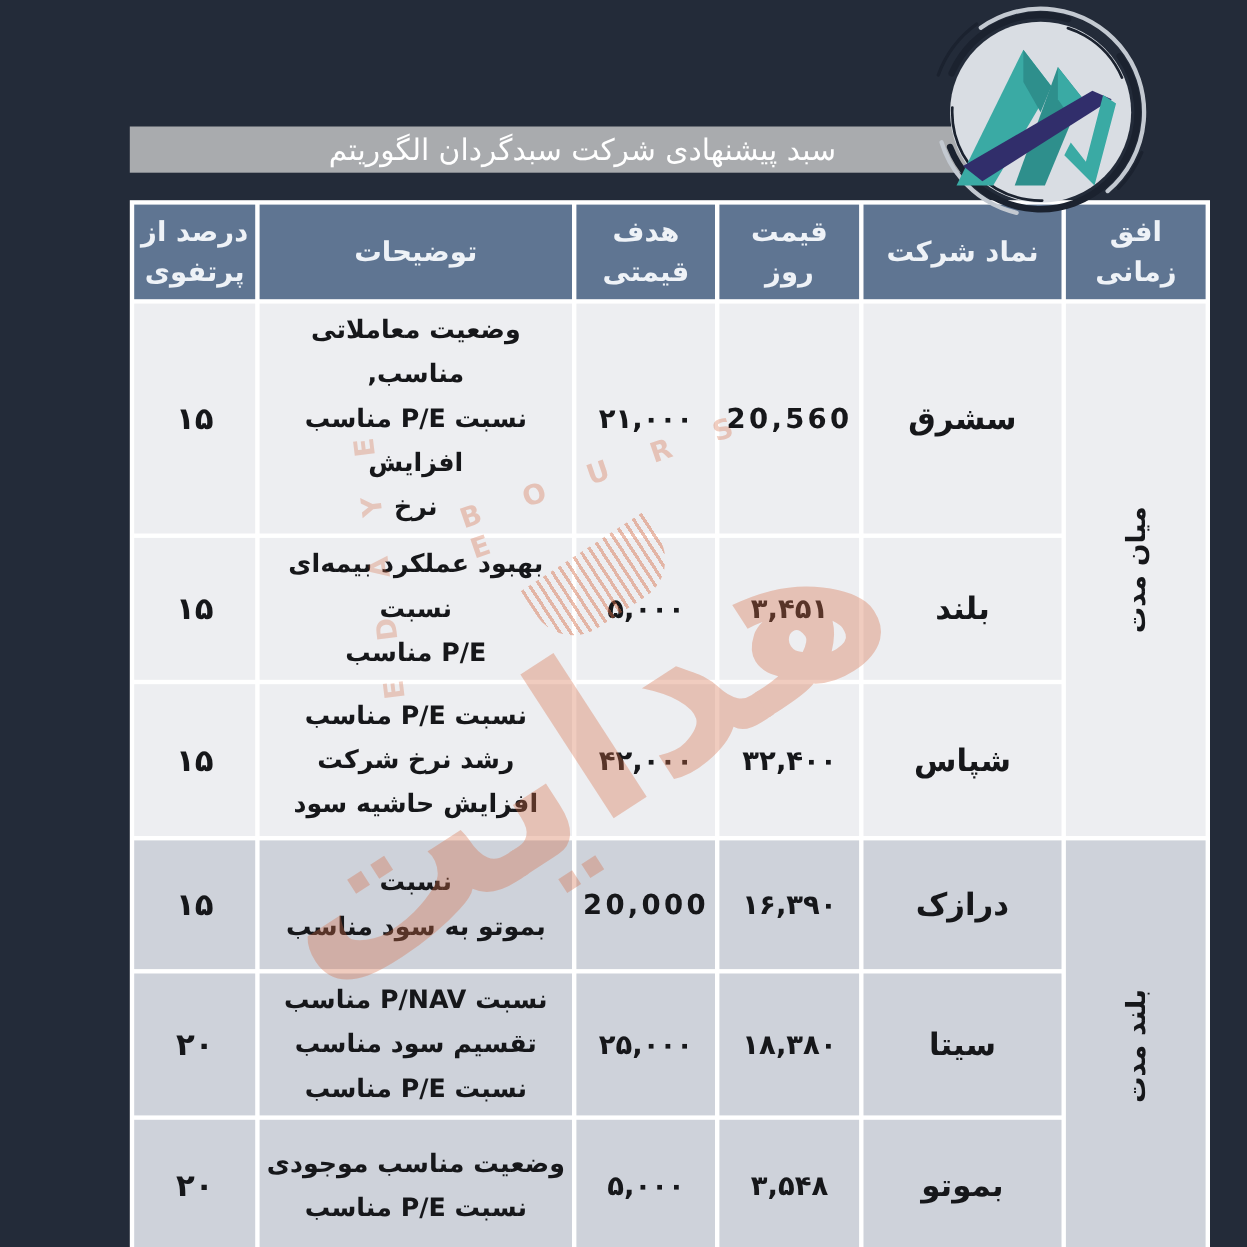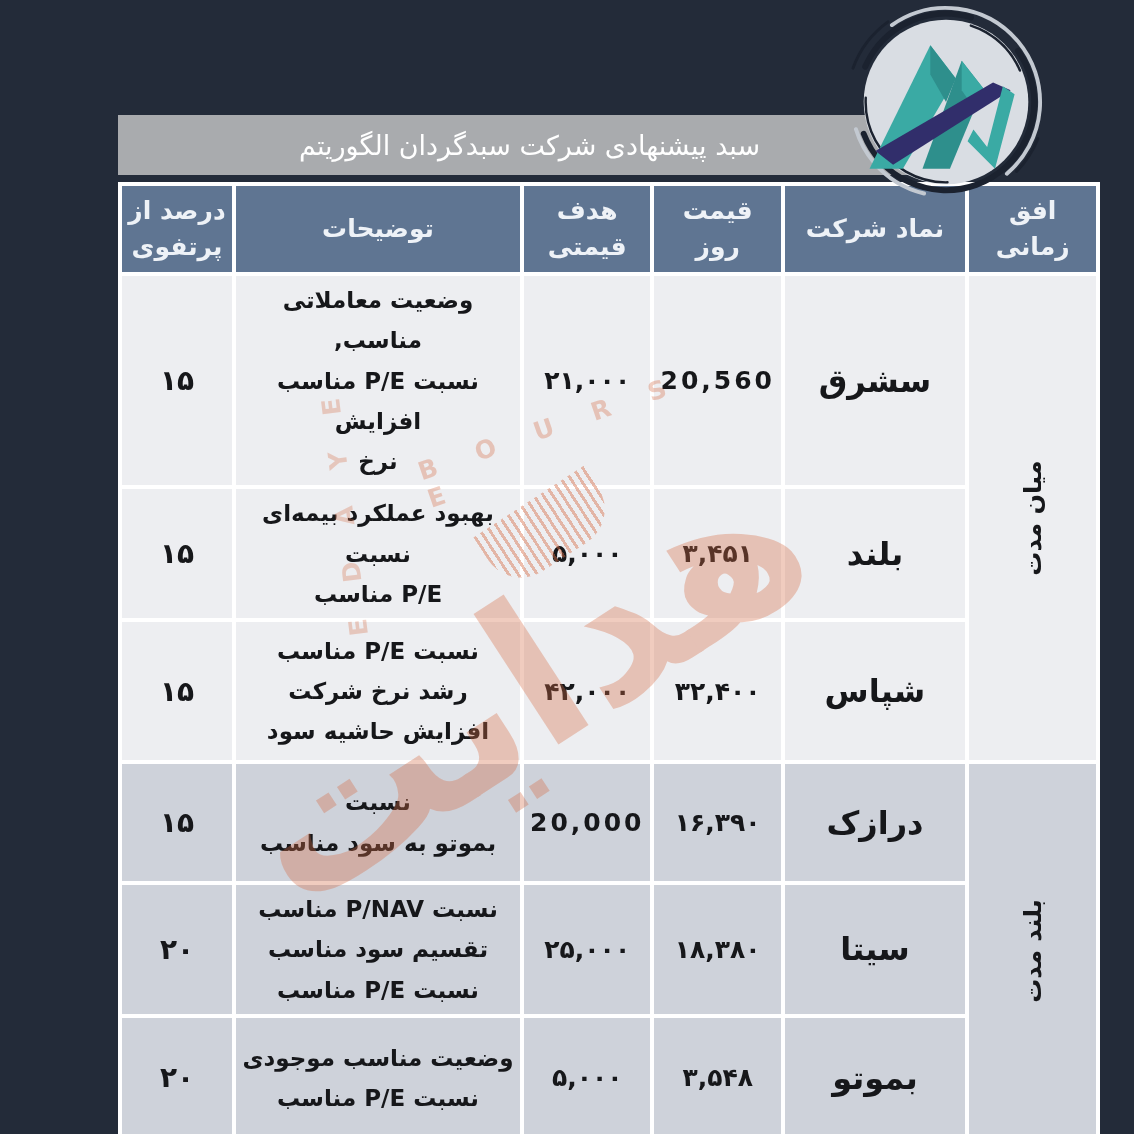--- a/index.html
+++ b/index.html
@@ -7,21 +7,21 @@
   body {
     position:relative;
     background:#232b39;
     font-family:"DejaVu Sans","Liberation Sans",sans-serif;
     overflow:hidden;
     direction:rtl;
   }
 
   
   .title-bar {
-    position:absolute; left:118px; top:115px; width:823px; height:60px;
+    position:absolute; left:118px; top:115px; width:823px; height:42px;
     background:#a9abae; color:#ffffff;
     display:flex; align-items:center; justify-content:center;
     font-size:27px; letter-spacing:.5px; z-index:2;
   }
 
   
   .logo { position:absolute; left:848px; top:4px; width:196px; height:196px; z-index:6; }
 
   
   .table-wrap { position:absolute; left:118px; top:182px; z-index:1; }
@@ -30,21 +30,21 @@
     background:#ffffff; table-layout:fixed; direction:rtl;
   }
   td,th { padding:4px 6px; text-align:center; vertical-align:middle; overflow:hidden; }
   th {
     background:#5f7592; color:#eef2f7; font-weight:600;
     font-size:25px; line-height:1.45;
   }
   tr.g1 td { background:#edeef1; }
   tr.g2 td { background:#ced2da; }
   td { color:#16171a; font-weight:bold; }
-  td.symbol  { font-size:32px; }
+  td.symbol  { font-size:28px; }
   td.num     { font-size:25px; letter-spacing:3px; direction:ltr;text-align:center; }
   td.desc    { font-size:23px; line-height:1.75; white-space:pre-line; }
   td.percent { font-size:28px; }
   td.horizon { font-size:24px; }
   .vtext { display:inline-block; transform:rotate(-90deg); white-space:nowrap; letter-spacing:1px; }
 
   
   .watermark {
     position:absolute; left:382px; top:420px; width:440px; height:440px;
     transform:rotate(-33deg); color:#d66c45; z-index:3; pointer-events:none;

